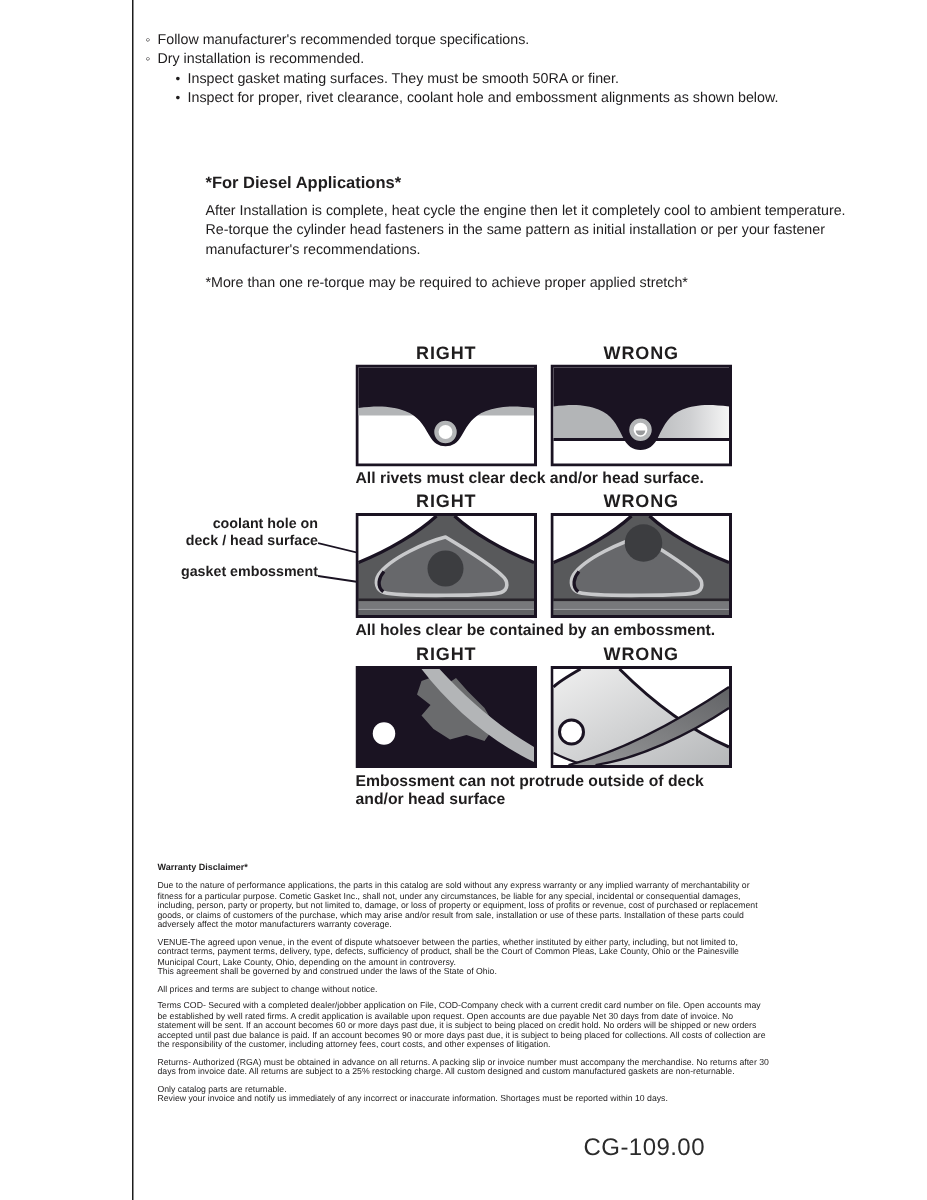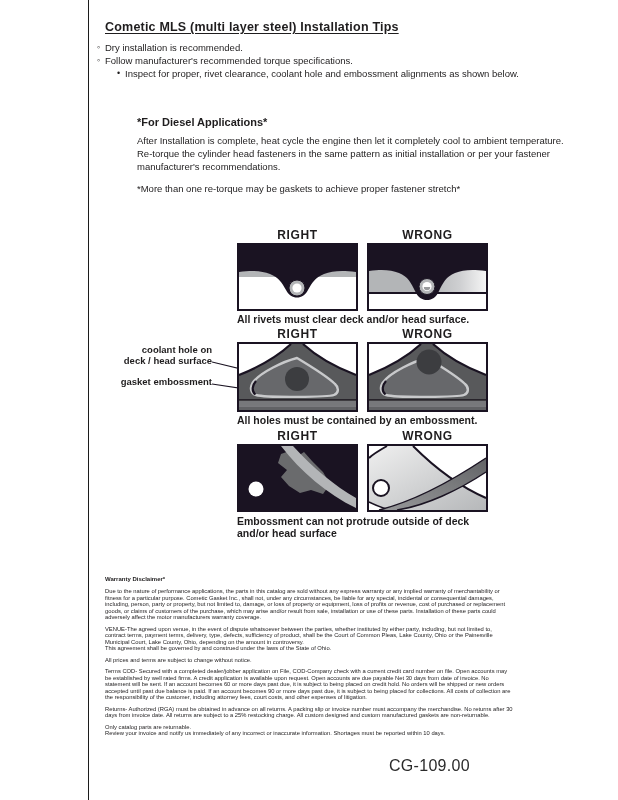--- a/index.html
+++ b/index.html
@@ -55,30 +55,30 @@
   .doccode{position:absolute;left:389px;top:757px;font-size:16px;color:#2b2b2b;letter-spacing:.3px;}
 </style>
 </head>
 <body>
 
 <div class="page">
 
   <div class="vline"></div>
 
   <div class="intro">
-    <h1>Cometic MLS (multi layer steel) Installation Tips</h1>
+    <div class="blt"><span>Follow manufacturer's recommended torque specifications.</span></div>
     <div class="blt"><span>Dry installation is recommended.</span></div>
-    <div class="blt"><span>Follow manufacturer's recommended torque specifications.</span></div>
+    <div class="blt sub"><span>Inspect gasket mating surfaces.  They must be smooth 50RA or finer.</span></div>
     <div class="blt sub"><span>Inspect for proper, rivet clearance, coolant hole and embossment alignments as shown below.</span></div>
   </div>
 
   <div class="diesel">
     <h2>*For Diesel Applications*</h2>
     <p>After Installation is complete, heat cycle the engine then let it completely cool to ambient temperature. Re-torque the cylinder head fasteners in the same pattern as initial installation or per your fastener manufacturer's recommendations.</p>
-    <p>*More than one re-torque may be gaskets to achieve proper fastener stretch*</p>
+    <p>*More than one re-torque may be required to achieve proper applied stretch*</p>
   </div>
 
   <div class="dlbl" style="left:237px;top:228px;">RIGHT</div>
   <div class="dlbl" style="left:367px;top:228px;">WRONG</div>
 
   <svg class="pnl" style="left:237px;top:243px;" viewBox="0 0 121 68">
     <rect x="1" y="1" width="119" height="66" class="f-white s-black" style="stroke-width:2;fill:#fff;"></rect>
     <rect x="2" y="27" width="117" height="7" class="f-band"></rect>
     <path class="f-black" d="M2,2 H119 V29 C104,27 95,28 87,31 C78,34.5 75,40 71,47 C68,52.5 64.5,54.5 60,54.5 C55.5,54.5 52,52.5 49,47 C45,40 42,34.5 33,31 C25,28 16,27 2,29 Z"></path>
     <circle cx="60" cy="45" r="8" class="f-band s-black" style="stroke-width:1;fill:var(--gray-band,#b3b5b7);"></circle>
@@ -142,21 +142,21 @@
     <path d="M66,2 C78,13 98,25 119,33" class="s-black" style="stroke-width:2.2;"></path>
     <rect x="2" y="57" width="117" height="1.8" fill="#27232a"></rect>
     <rect x="2" y="58.8" width="117" height="5" fill="#77787b"></rect>
     <rect x="2" y="63.8" width="117" height="0.9" fill="#9a9b9e"></rect>
     <rect x="2" y="64.7" width="117" height="3.3" fill="#616265"></rect>
     <path class="f-emboss" d="M60,16 C70,22 90,34 98,42 C102,45.5 102,51 97,53 C92,55 30,56 19,53 C14,51.5 12.5,46 15.5,41 C23,30 48,19 60,16 Z"></path>
     <path d="M19,39 C15.5,43 14,49 18.5,52.5" class="s-black" style="stroke-width:2.2;"></path>
     <circle cx="62" cy="20" r="12.5" class="f-hole"></circle>
   </svg>
 
-  <div class="dcap" style="left:237px;top:414px;">All holes must be contained by an embossment.</div>
+  <div class="dcap" style="left:237px;top:414px;">All holes clear be contained by an embossment.</div>
 
   <div class="dlbl" style="left:237px;top:429px;">RIGHT</div>
   <div class="dlbl" style="left:367px;top:429px;">WRONG</div>
 
   <svg class="pnl" style="left:237px;top:444px;" viewBox="0 0 121 68">
     <rect x="1" y="1" width="119" height="66" class="f-black" style="stroke:var(--diagram-black,#1a1322);stroke-width:2;"></rect>
     <path class="f-blob" d="M44,10 L55,6 L61,12 L67,8 L75,17 L86,28 L93,40 L86,50 L74,46 L63,49 L52,42 L44,33 L50,26 L41,19 Z"></path>
     <path class="f-band" d="M56,2 C76,24 98,42 119,54 L119,64 C90,50 64,28 44,2 Z"></path>
     <circle cx="19" cy="45" r="7.5" class="f-white"></circle>
   </svg>

